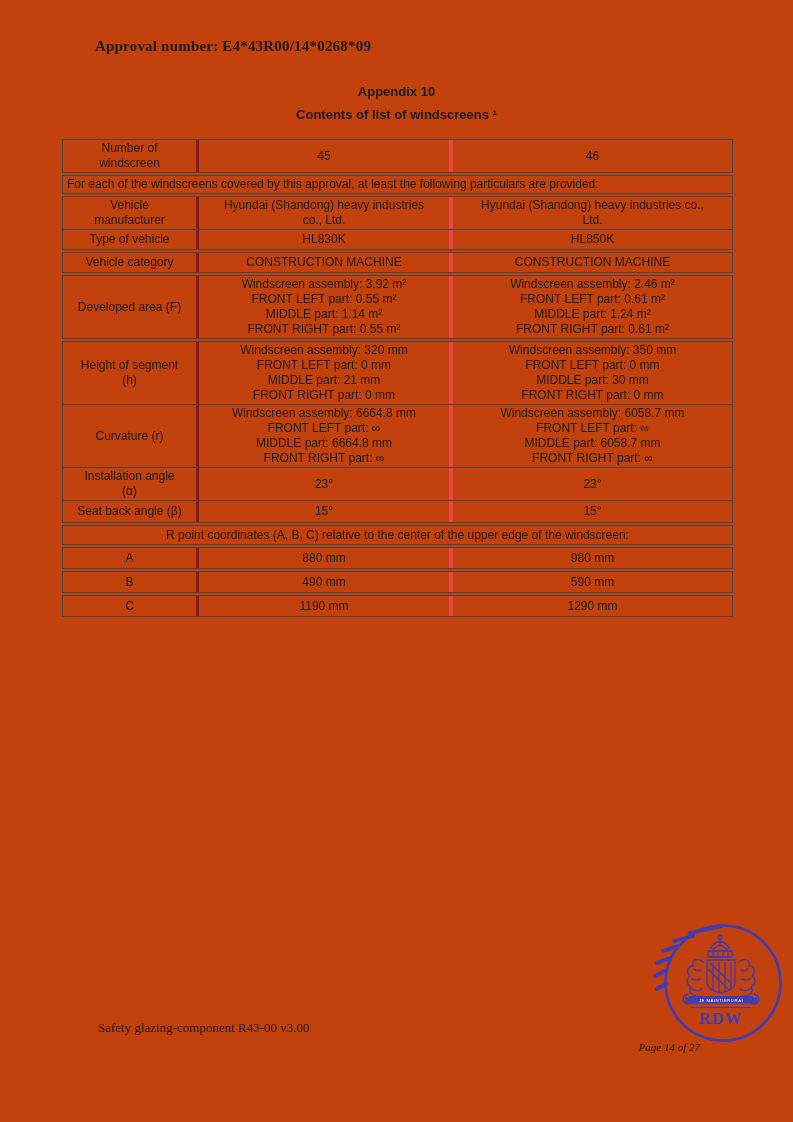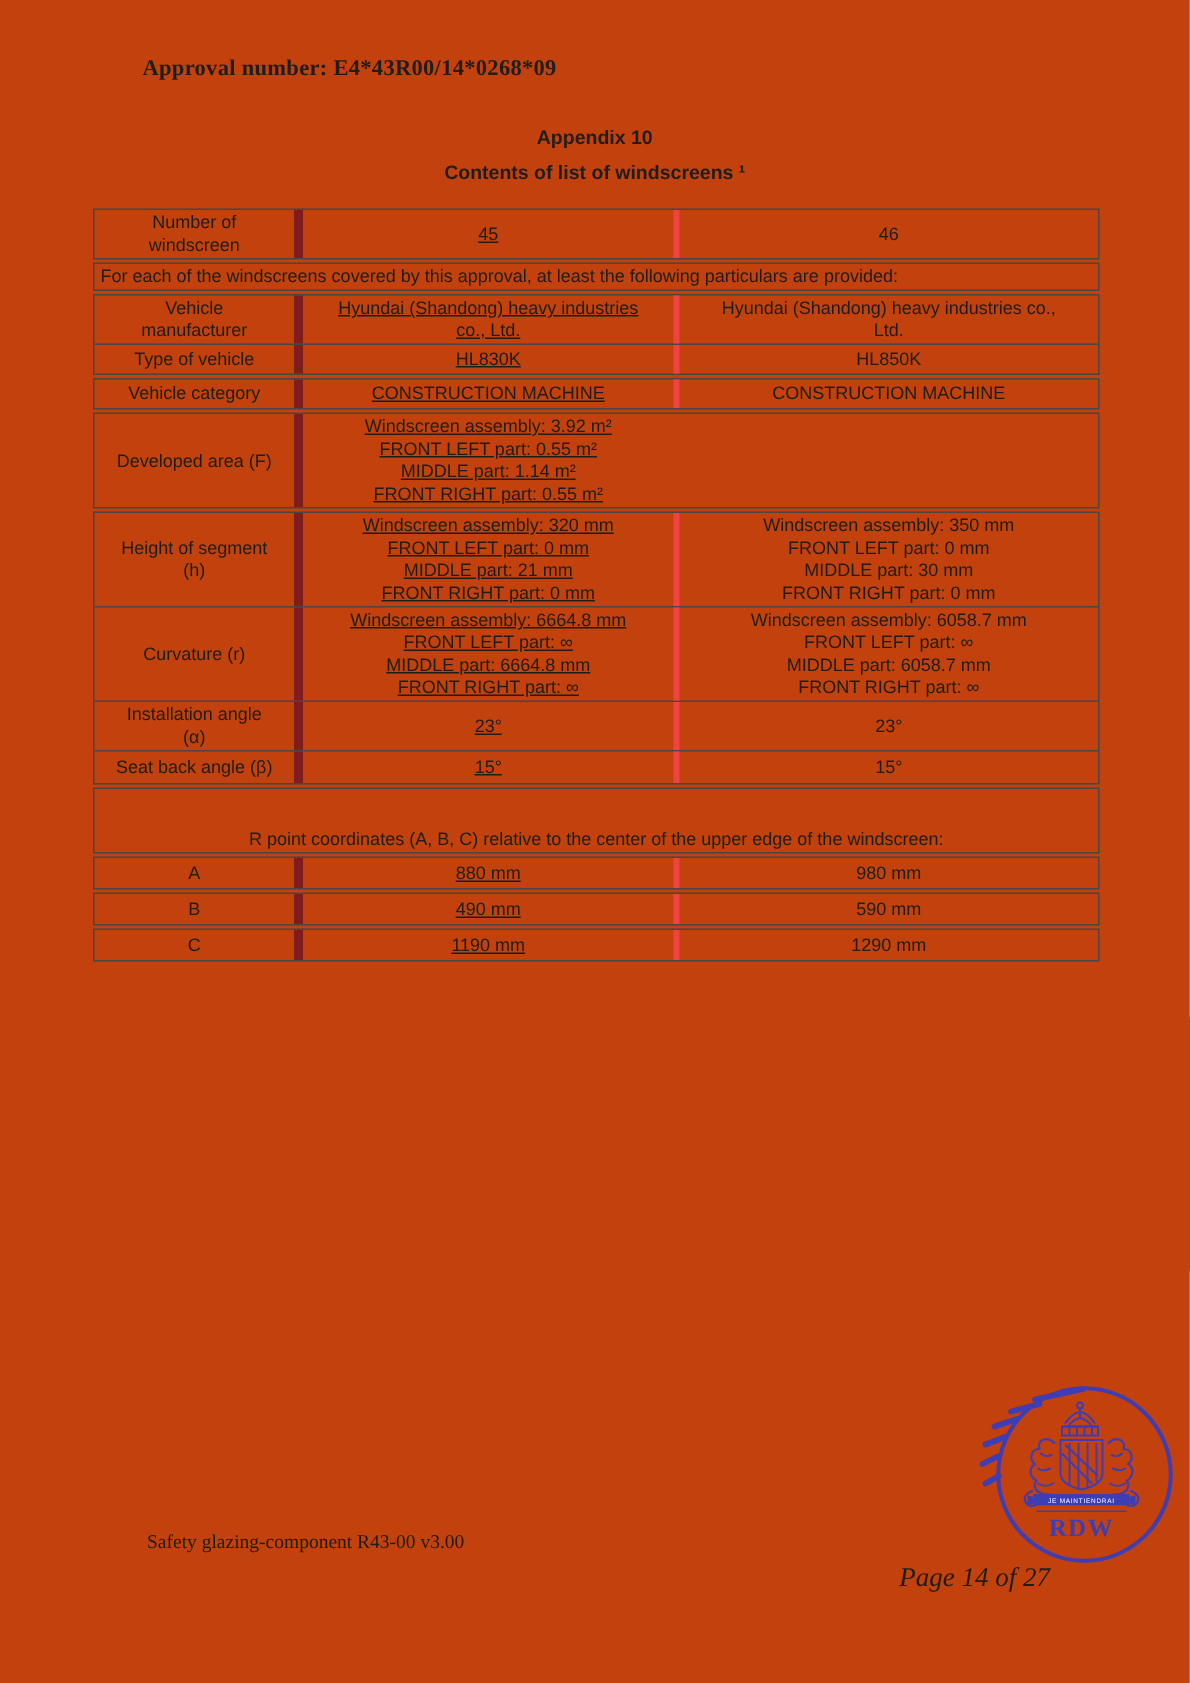--- a/index.html
+++ b/index.html
@@ -29,36 +29,36 @@
     font-size:12px; line-height:15px;
   }
   .sect { border:1px solid #474747; margin-bottom:2px; }
   .row { display:flex; align-items:stretch; }
   .row + .row { border-top:1px solid #474747; }
   .cell {
     display:flex; align-items:center; justify-content:center;
     text-align:center; padding:1px 4px; box-sizing:border-box;
   }
   .c0 { width:133px; }
-  .c1 { width:253px; border-left:6px solid #7f1d1d;text-decoration:underline; }
+  .c1 { width:253px; border-left:3px solid #7f1d1d; }
   .c2 { flex:1; border-left:4px solid #ef4444; }
   .cfull { flex:1; }
   .leftal { justify-content:flex-start; text-align:left; }
   .lines { white-space:pre-line; }
   .h32 { min-height:32px; } .h17 { min-height:17px;text-align:center; } .h20 { min-height:20px; }
   .h19 { min-height:19px; } .h59 { min-height:59px; } .h58 { min-height:58px; }
-  .h60 { min-height:60px; } .h21 { min-height:21px; } .h18 { min-height:18px;margin-top:24px; }
+  .h60 { min-height:60px; } .h21 { min-height:21px; } .h18 { min-height:18px; }
 
   .footer-left {
     position:absolute; left:98px; top:1020px;
     font-family:"Liberation Serif", serif; font-size:13px;
   }
   .footer-right {
     position:absolute; right:93px; top:1041px;
-    font-family:"Liberation Serif", serif; font-style:italic; font-size:18px;
+    font-family:"Liberation Serif", serif; font-style:italic; font-size:11px;
   }
 
   .stamp { position:absolute; left:650px; top:920px; width:140px; height:126px; }
 </style>
 </head>
 <body>
 
 <div class="page">
 
   <div class="approval">Approval number: E4*43R00/14*0268*09</div>
@@ -106,20 +106,24 @@
       </div>
     </div>
 
     <div class="sect">
       <div class="row">
         <div class="cell c0 h59">Developed area (F)</div>
         <div class="cell c1 h59 lines">Windscreen assembly: 3.92 m²
 FRONT LEFT part: 0.55 m²
 MIDDLE part: 1.14 m²
 FRONT RIGHT part: 0.55 m²</div>
+        <div class="cell c2 h59 lines">Windscreen assembly: 2.46 m²
+FRONT LEFT part: 0.61 m²
+MIDDLE part: 1.24 m²
+FRONT RIGHT part: 0.61 m²</div>
       </div>
     </div>
 
     <div class="sect">
       <div class="row">
         <div class="cell c0 h58 lines">Height of segment
 (h)</div>
         <div class="cell c1 h58 lines">Windscreen assembly: 320 mm
 FRONT LEFT part: 0 mm
 MIDDLE part: 21 mm

